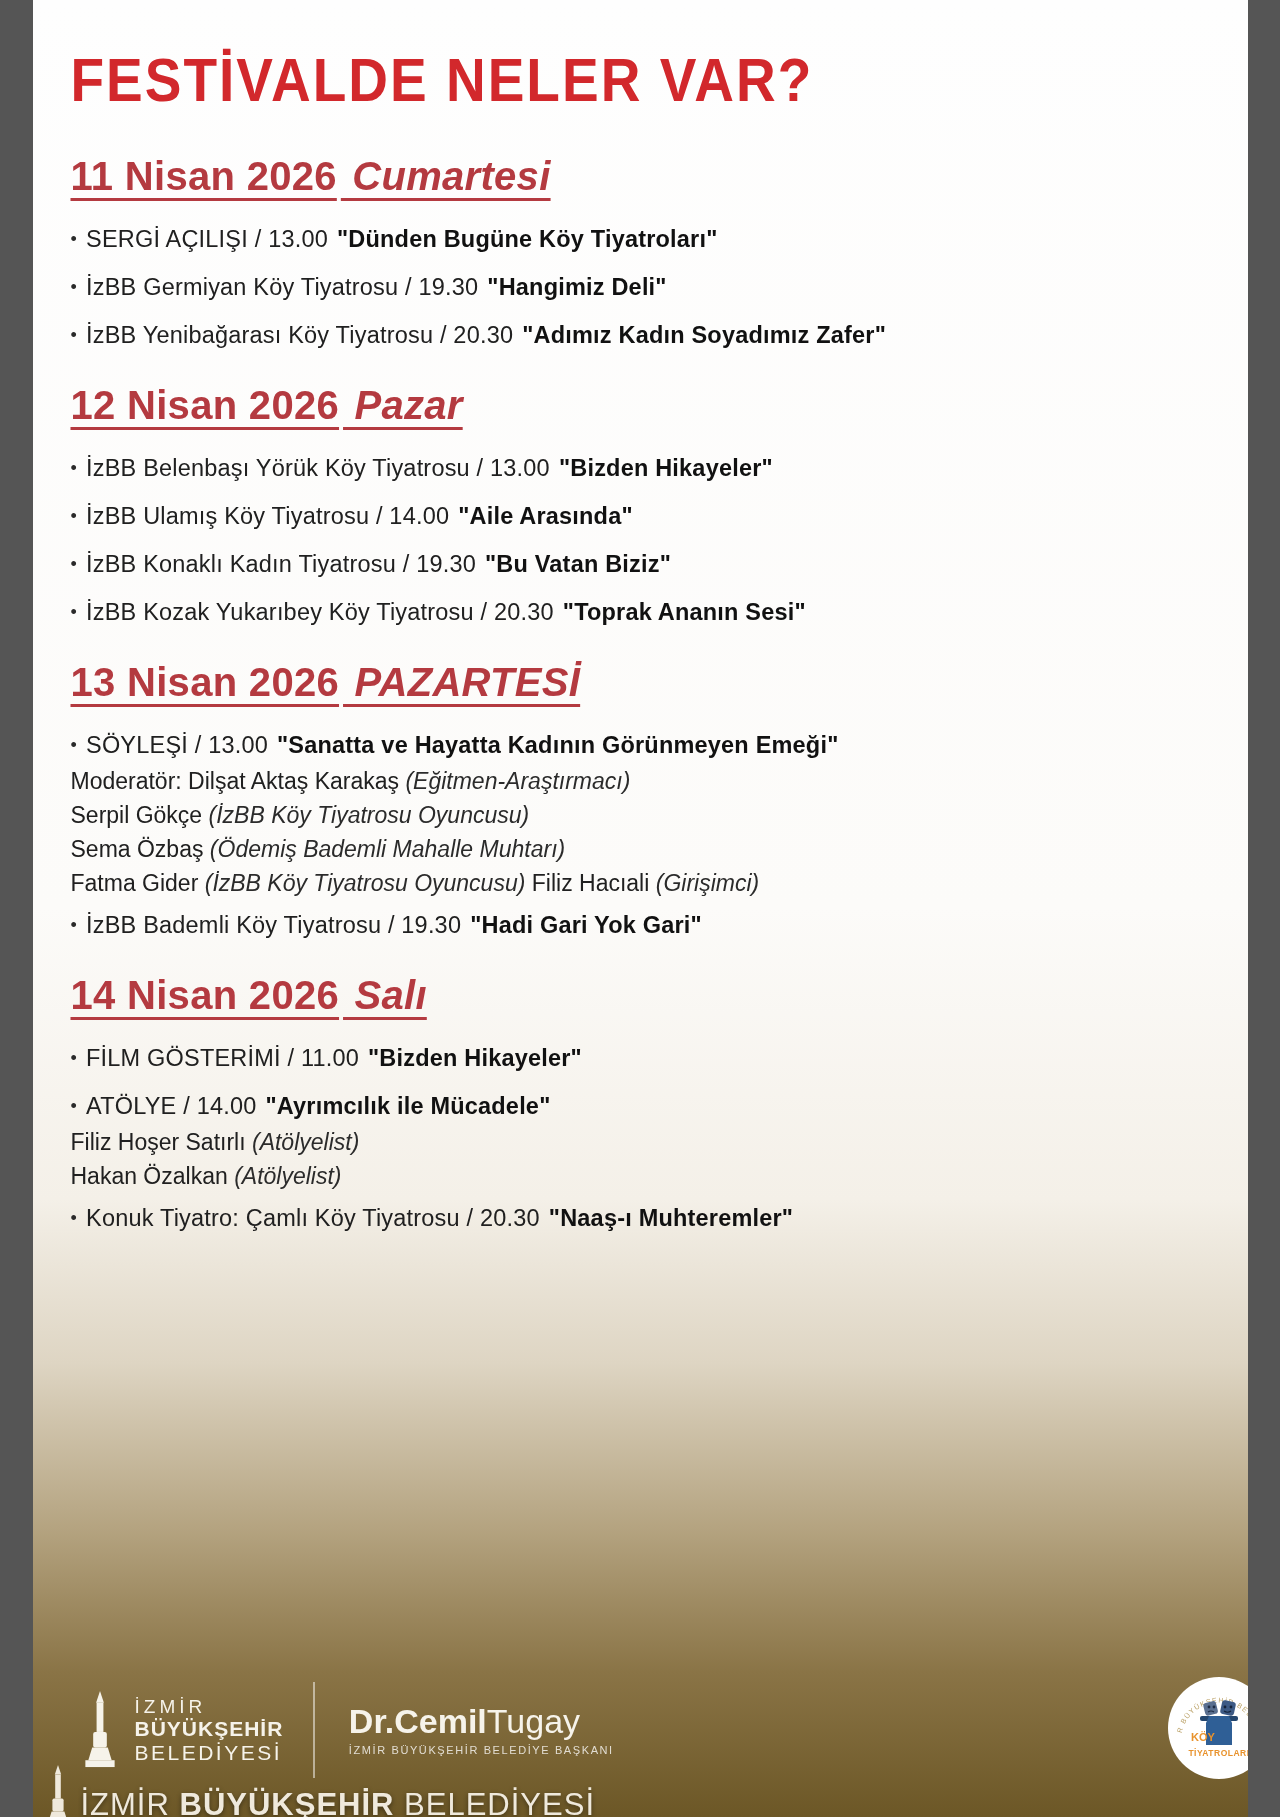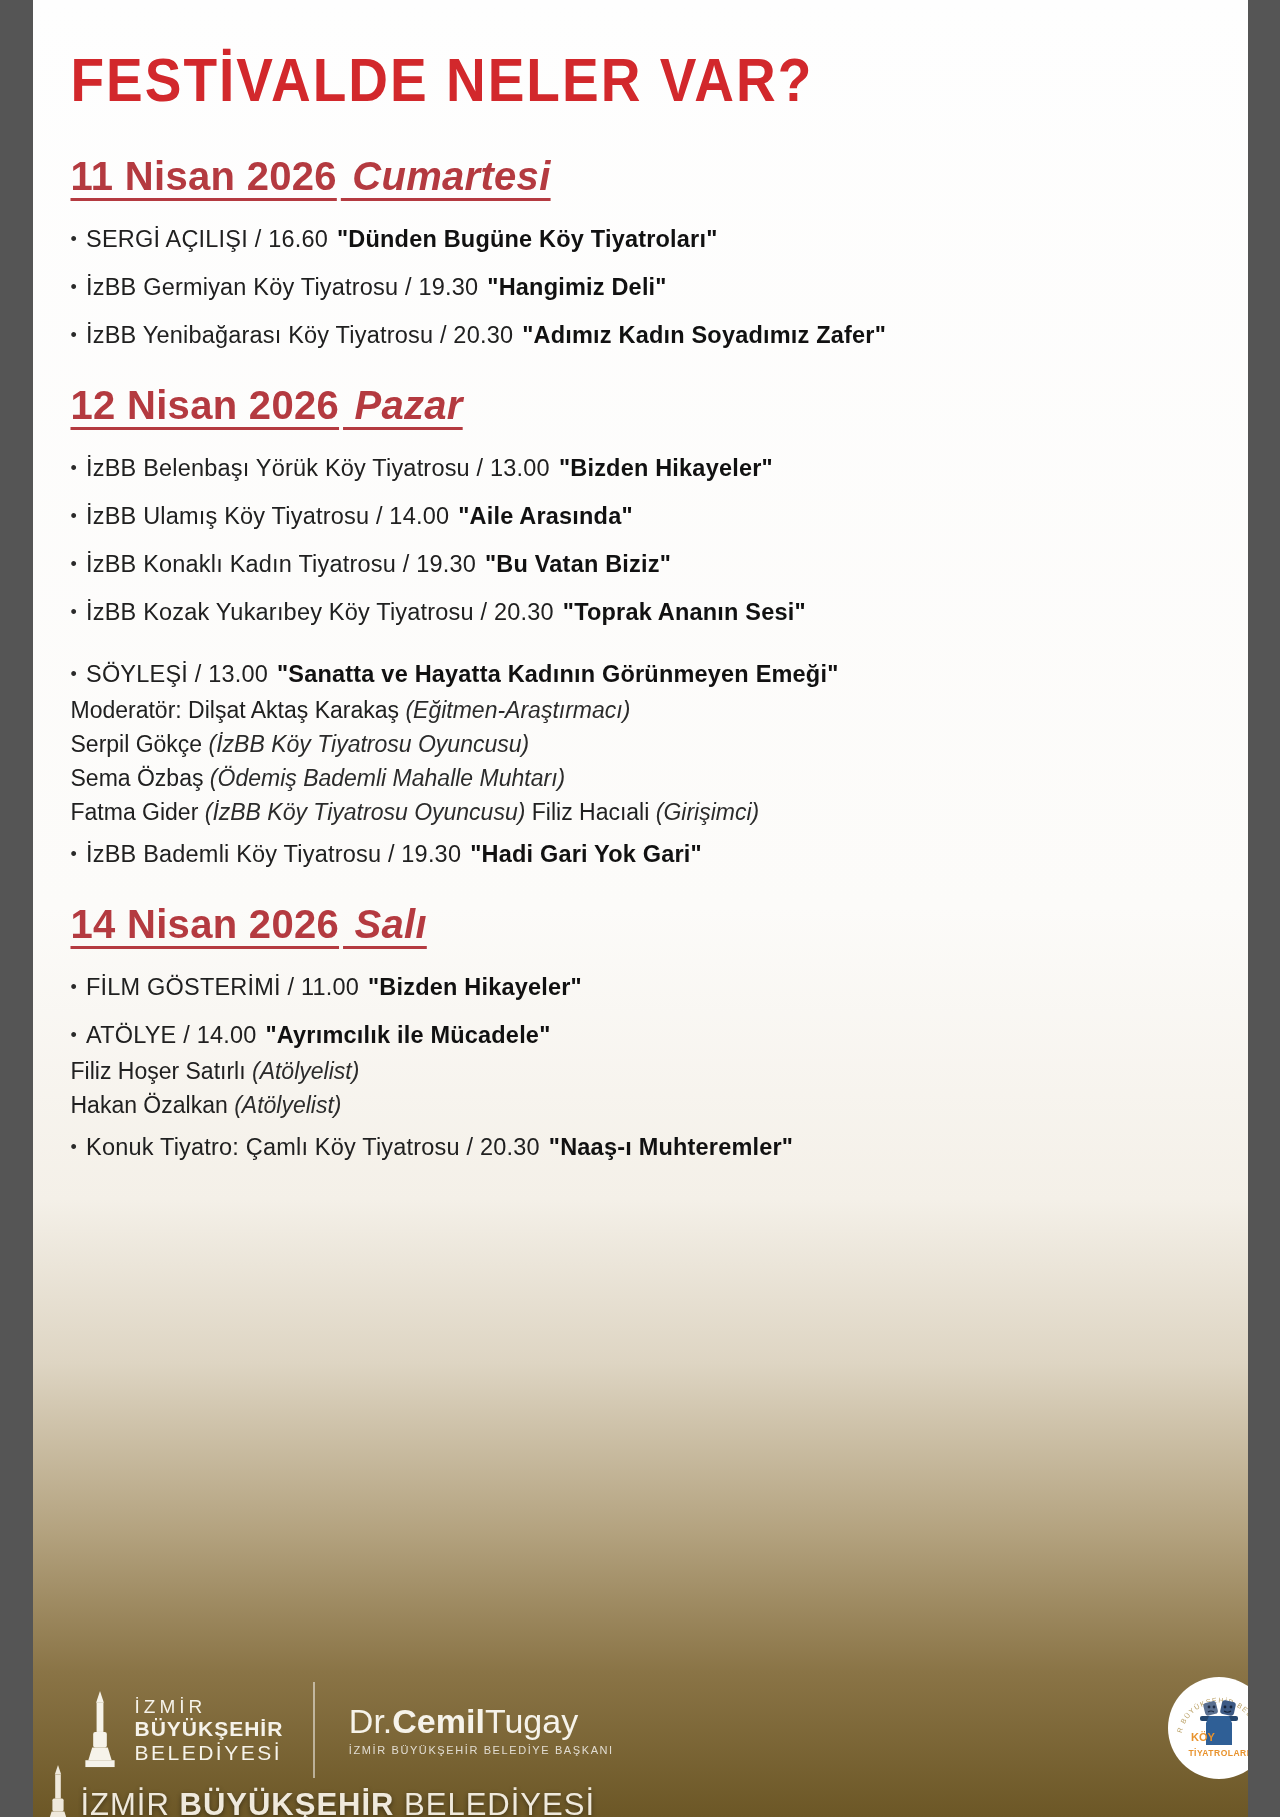--- a/index.html
+++ b/index.html
@@ -59,21 +59,21 @@
     display:flex;align-items:center;color:#f6f3ea;
   }
   .izbb-logo{display:flex;align-items:center;gap:12px;}
   .izbb-logo svg{display:block;}
   .izbb-lines{display:flex;flex-direction:column;line-height:1.12;}
   .izbb-l1{font-size:19px;letter-spacing:4px;font-weight:400;}
   .izbb-l2{font-size:21px;font-weight:800;letter-spacing:1px;}
   .izbb-l3{font-size:21px;font-weight:300;letter-spacing:2.5px;}
   .footer-divider{width:1.5px;height:96px;background:rgba(255,255,255,.5);margin:0 34px 0 30px;}
   .mayor .name{font-size:34px;line-height:1.05;white-space:nowrap;}
-  .mayor .nm-dr{font-weight:400;}
+  .mayor .nm-dr{font-weight:700;}
   .mayor .nm-bold{font-weight:800;}
   .mayor .nm-light{font-weight:300;}
   .mayor .sub{font-size:11px;letter-spacing:1.6px;margin-top:4px;color:rgba(255,255,255,.78);}
 
   .badge{position:absolute;left:1134px;top:1676px;width:104px;height:104px;}
 
   .bottom-banner{
     position:absolute;left:8px;bottom:-16px;
     display:flex;align-items:flex-end;gap:6px;
     color:#efe9dc;text-shadow:0 2px 5px rgba(0,0,0,.45);
@@ -87,32 +87,33 @@
 </head>
 <body>
 
 <div class="poster">
 
   <div class="content">
     <h1 class="page-title">FESTİVALDE NELER VAR?</h1>
     <div id="program">
         <div class="section">
           <h2 class="day-heading"><span class="date">11 Nisan 2026</span><em class="day"> Cumartesi</em></h2>
-          <div class="event-line"><span class="bullet">•</span><span class="lead">SERGİ AÇILIŞI / 16.60</span><strong class="etitle">"Dünden Bugüne Köy Tiyatroları"</strong></div>
+          <div class="event-line"><span class="bullet">•</span><span class="lead">SERGİ AÇILIŞI / 13.00</span><strong class="etitle">"Dünden Bugüne Köy Tiyatroları"</strong></div>
           <div class="event-line"><span class="bullet">•</span><span class="lead">İzBB Germiyan Köy Tiyatrosu / 19.30</span><strong class="etitle">"Hangimiz Deli"</strong></div>
           <div class="event-line"><span class="bullet">•</span><span class="lead">İzBB Yenibağarası Köy Tiyatrosu / 20.30</span><strong class="etitle">"Adımız Kadın Soyadımız Zafer"</strong></div>
         </div>
         <div class="section">
           <h2 class="day-heading"><span class="date">12 Nisan 2026</span><em class="day"> Pazar</em></h2>
           <div class="event-line"><span class="bullet">•</span><span class="lead">İzBB Belenbaşı Yörük Köy Tiyatrosu / 13.00</span><strong class="etitle">"Bizden Hikayeler"</strong></div>
           <div class="event-line"><span class="bullet">•</span><span class="lead">İzBB Ulamış Köy Tiyatrosu / 14.00</span><strong class="etitle">"Aile Arasında"</strong></div>
           <div class="event-line"><span class="bullet">•</span><span class="lead">İzBB Konaklı Kadın Tiyatrosu / 19.30</span><strong class="etitle">"Bu Vatan Biziz"</strong></div>
           <div class="event-line"><span class="bullet">•</span><span class="lead">İzBB Kozak Yukarıbey Köy Tiyatrosu / 20.30</span><strong class="etitle">"Toprak Ananın Sesi"</strong></div>
         </div>
         <div class="section">
+          <h2 class="day-heading"><span class="date">13 Nisan 2026</span><em class="day"> PAZARTESİ</em></h2>
           <div class="event-line"><span class="bullet">•</span><span class="lead">SÖYLEŞİ / 13.00</span><strong class="etitle">"Sanatta ve Hayatta Kadının Görünmeyen Emeği"</strong></div>
           <div class="person-line"><span class="seg">Moderatör: Dilşat Aktaş Karakaş </span><em class="seg">(Eğitmen-Araştırmacı)</em></div>
           <div class="person-line"><span class="seg">Serpil Gökçe </span><em class="seg">(İzBB Köy Tiyatrosu Oyuncusu)</em></div>
           <div class="person-line"><span class="seg">Sema Özbaş </span><em class="seg">(Ödemiş Bademli Mahalle Muhtarı)</em></div>
           <div class="person-line"><span class="seg">Fatma Gider </span><em class="seg">(İzBB Köy Tiyatrosu Oyuncusu)</em><span class="seg">  Filiz Hacıali </span><em class="seg">  (Girişimci)</em></div>
           <div class="event-line gapped"><span class="bullet">•</span><span class="lead">İzBB Bademli Köy Tiyatrosu / 19.30</span><strong class="etitle">"Hadi Gari Yok Gari"</strong></div>
         </div>
         <div class="section">
           <h2 class="day-heading"><span class="date">14 Nisan 2026</span><em class="day"> Salı</em></h2>
           <div class="event-line"><span class="bullet">•</span><span class="lead">FİLM GÖSTERİMİ / 11.00</span><strong class="etitle">"Bizden Hikayeler"</strong></div>

